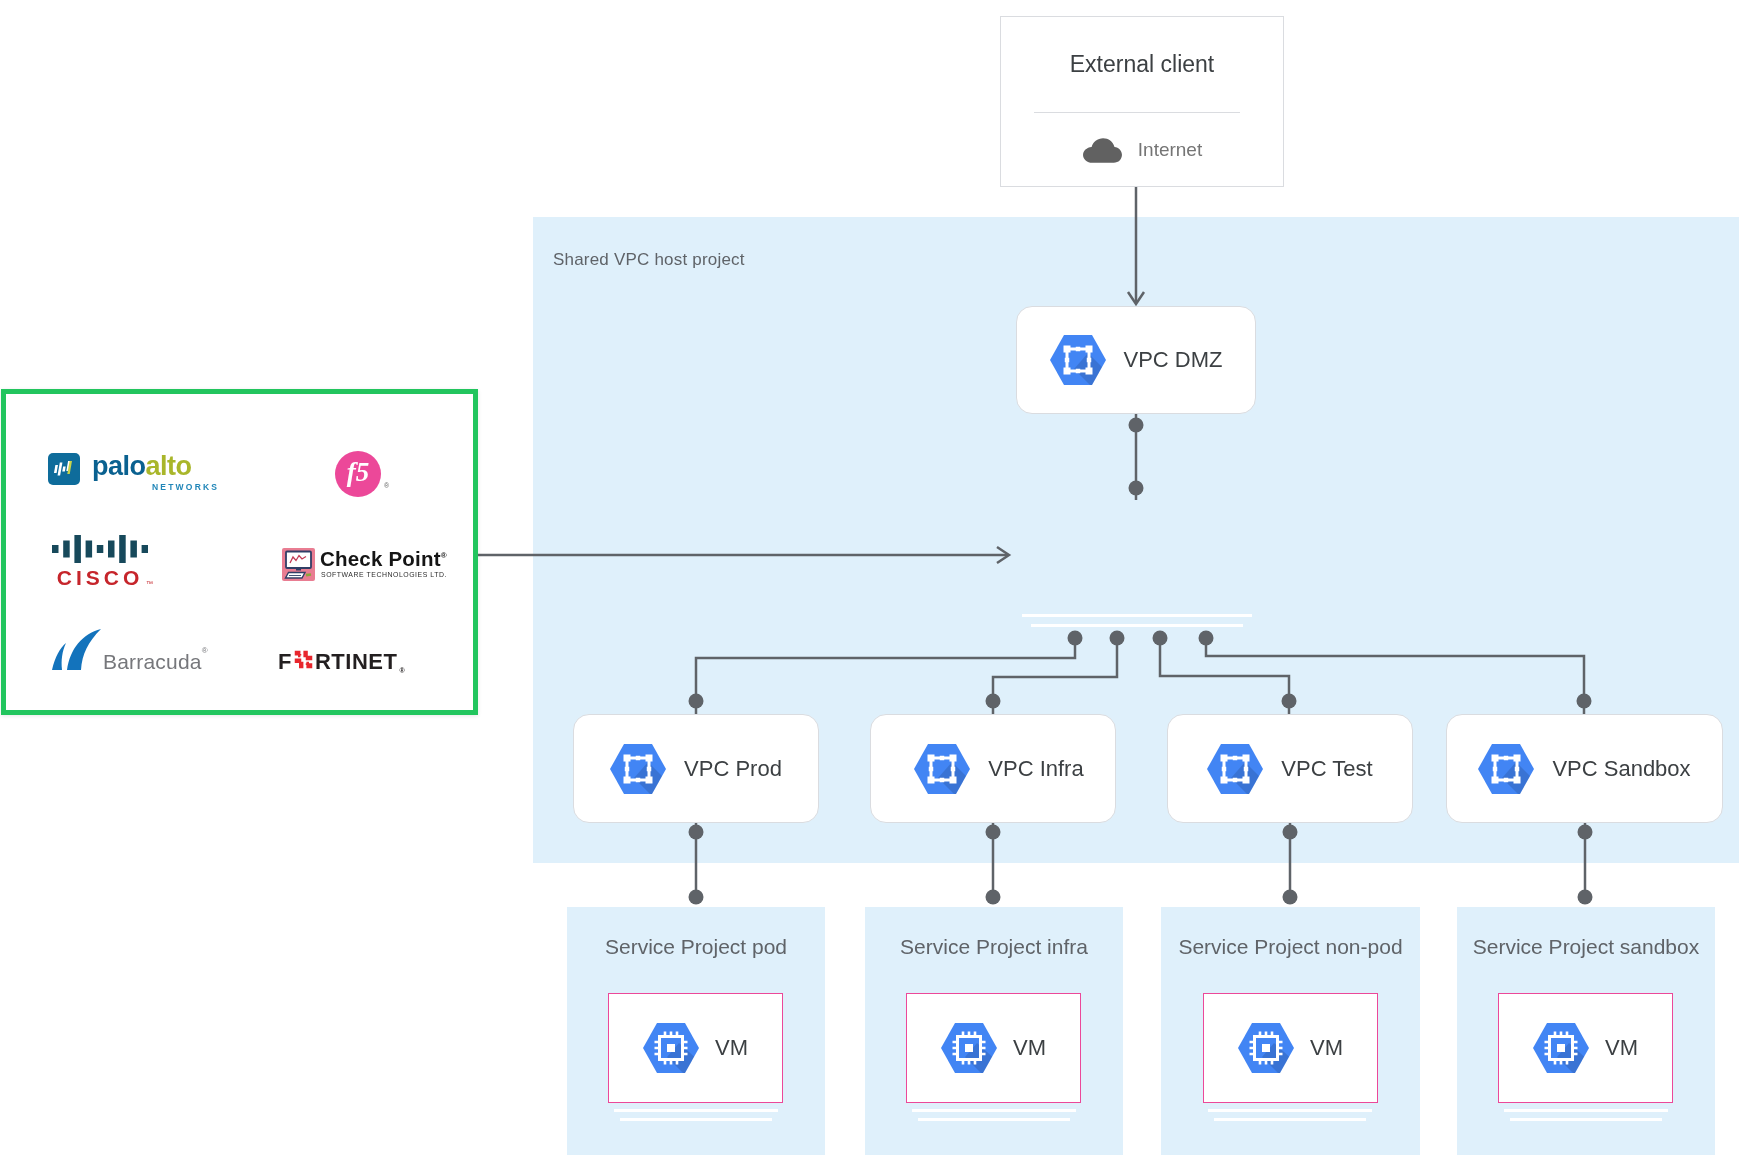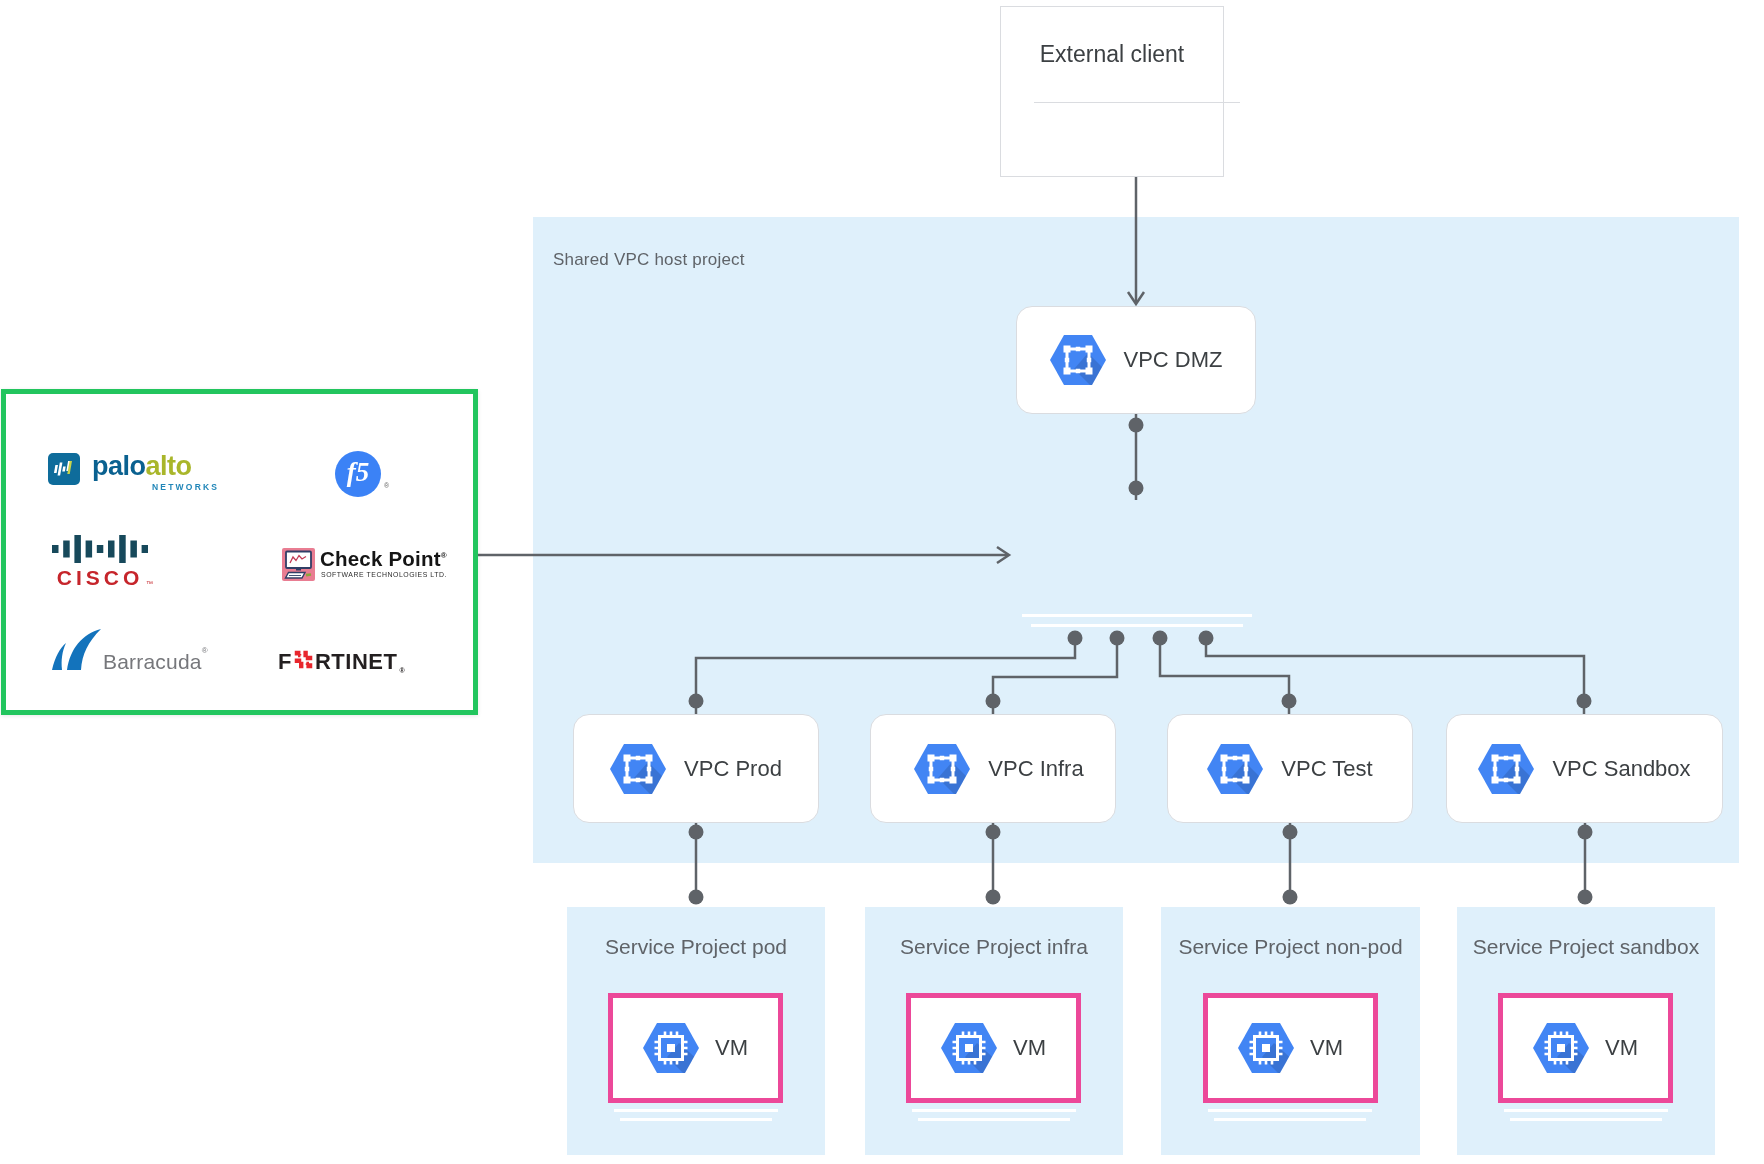--- a/index.html
+++ b/index.html
@@ -21,29 +21,29 @@
   .svc-label{margin-top:28px;text-align:center;font-size:21px;color:#5F6368;}
   
   .overlay{position:absolute;left:0;top:0;z-index:2;pointer-events:none;}
   
   .card{
     position:absolute;background:#ffffff;border:1px solid #DADCE0;z-index:3;
     box-sizing:border-box;
   }
   .hex-card{display:flex;align-items:center;justify-content:center;gap:18px;border-radius:16px;}
   .hex-label{font-size:22px;color:#3C4043;}
-  #card-external{left:1000px;top:6px;width:224px;height:171px;text-align:right;}
+  #card-external{left:1000px;top:16px;width:284px;height:171px;text-align:right;}
   #card-dmz{left:1016px;top:306px;width:240px;height:108px;}
   #card-appliance{left:1016px;top:500px;width:241px;height:107px;}
   #card-vpc-0{left:573px;top:714px;width:246px;height:109px;}
   #card-vpc-1{left:870px;top:714px;width:246px;height:109px;padding-left:12px;}
   #card-vpc-2{left:1167px;top:714px;width:246px;height:109px;}
   #card-vpc-3{left:1446px;top:714px;width:277px;height:109px;}
   .vm-card{
-    position:absolute;top:86px;width:175px;height:110px;background:#fff;border:5px solid #ec4899;
+    position:absolute;top:86px;width:175px;height:110px;background:#fff;border:1px solid #ec4899;
     box-sizing:border-box;display:flex;align-items:center;justify-content:center;gap:16px;
   }
   #svc-0 .vm-card{left:41px;}
   #svc-1 .vm-card{left:41px;}
   #svc-2 .vm-card{left:42px;}
   #svc-3 .vm-card{left:41px;}
   
   .ext-title{
     position:absolute;left:0;top:0;width:100%;height:95px;display:flex;align-items:center;
     justify-content:center;font-size:23px;color:#3C4043;
@@ -60,21 +60,21 @@
     box-shadow:0 1px 4px rgba(0,0,0,.10);
   }
   .logo{position:absolute;}
   
   #logo-paloalto-mark{left:42px;top:59px;}
   #logo-paloalto-text{left:86px;top:57px;font-weight:bold;font-size:27px;letter-spacing:-.5px;}
   .pa-blue{color:#0A6190;}
   .pa-green{color:#A9B62A;}
   #logo-paloalto-sub{left:146px;top:88px;font-size:8.5px;letter-spacing:2.2px;color:#2186B8;font-weight:bold;}
   
-  #logo-f5{left:329px;top:57px;width:46px;height:46px;border-radius:50%;background:#3b82f6;
+  #logo-f5{left:329px;top:57px;width:46px;height:46px;border-radius:50%;background:#ec4899;
     display:flex;align-items:center;justify-content:center;}
   #logo-f5 .f5-text{color:#fff;font-family:"Liberation Serif",serif;font-style:italic;
     font-weight:bold;font-size:27px;margin-top:-3px;}
   #logo-f5-reg{left:378px;top:88px;font-size:7px;color:#666;}
   
   #logo-cisco-bars{left:46px;top:140px;}
   #logo-cisco-text{left:44px;top:172px;width:100px;text-align:center;font-size:21px;font-weight:bold;
     color:#C6252B;letter-spacing:4px;}
   #logo-cisco-tm{left:140px;top:186px;font-size:7px;color:#C6252B;}
   
@@ -236,20 +236,26 @@
       <rect x="1208" y="1109" width="164" height="3"></rect>
         <rect x="1214" y="1118" width="152" height="3"></rect>
       <rect x="1504" y="1109" width="164" height="3"></rect>
         <rect x="1510" y="1118" width="152" height="3"></rect>
     </g>
   </svg>
 
   <div class="card" id="card-external">
     <div class="ext-title">External client</div>
     <div class="ext-divider"></div>
+    <div class="ext-row">
+      <svg width="41" height="27" viewBox="0 0 40 26">
+        <path fill="#616161" d="M10 25 h21 c4.6 0 8-3.5 8-7.8 0-4-3.2-7.3-7.3-7.7C30.2 4.2 25.8 1 20.6 1 15.2 1 10.6 4.6 9.4 9.6 4.5 10 1 13.4 1 17.4 1 21.6 5 25 10 25 Z"></path>
+      </svg>
+      <span class="internet-label">Internet</span>
+    </div>
   </div>
 
   <div class="card hex-card" id="card-dmz">
     <svg width="56" height="50" viewBox="0 0 56 50">
       <defs>
           <clipPath id="hxv0">
             <polygon points="14,0 42,0 56,25 42,50 14,50 0,25"></polygon>
           </clipPath>
         </defs>
       <polygon points="14,0 42,0 56,25 42,50 14,50 0,25" fill="#4285F4"></polygon>

